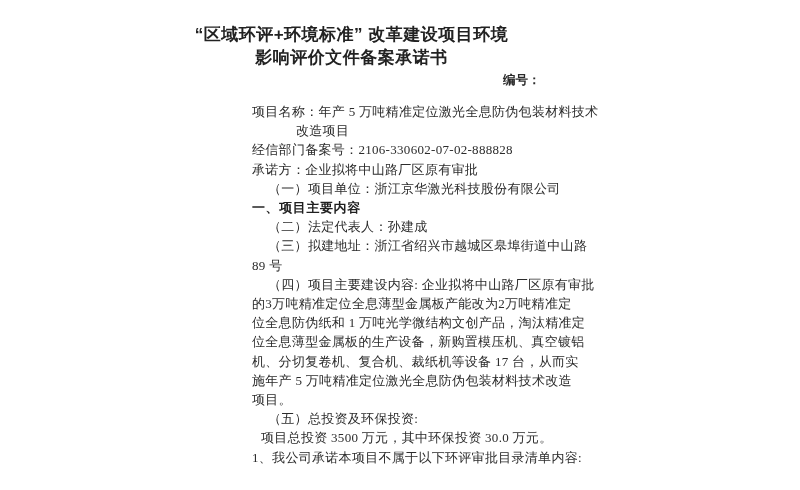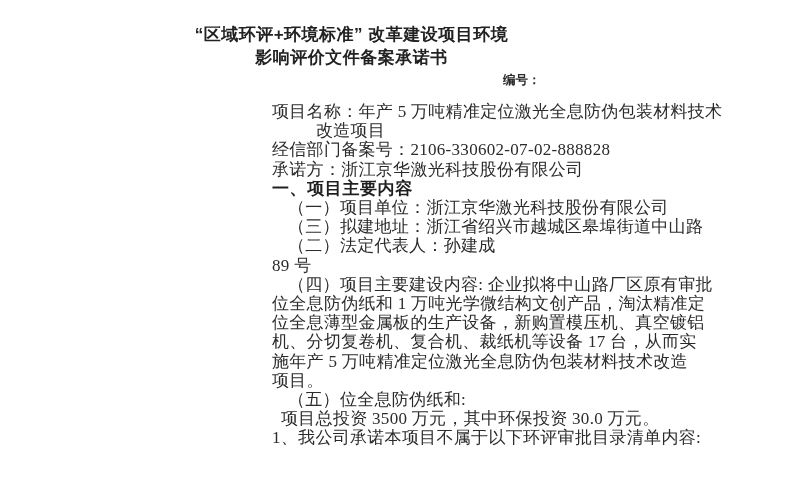--- a/index.html
+++ b/index.html
@@ -37,24 +37,23 @@
     font-weight: bold;
     font-size: 12.5px;
     color: #2b2b2b;
     margin-left: 48px;
   }
   .doc {
     position: absolute;
     top: 102px;
     left: 252px;
     width: 330px;
-    font-size: 17px;
+    font-size: 13px;
     line-height: 19.2px;
     letter-spacing: 0.3px;
-    margin-left: 20px;
   }
   .line {
     white-space: nowrap;
   }
   .i1 { padding-left: 16px; }      
   .iwrap { padding-left: 44px; }   
   .ihalf { padding-left: 9px; }    
   .h {
     font-family: "Liberation Sans", "DejaVu Sans", sans-serif;
     font-weight: bold;
@@ -71,32 +70,33 @@
     <div class="title-line">“区域环评+环境标准” 改革建设项目环境</div>
     <div class="title-line">影响评价文件备案承诺书</div>
   </div>
 
   <div class="serial">编号：</div>
 
   <div class="doc">
     <div class="line">项目名称：年产 5 万吨精准定位激光全息防伪包装材料技术</div>
     <div class="line iwrap">改造项目</div>
     <div class="line">经信部门备案号：2106-330602-07-02-888828</div>
-    <div class="line">承诺方：浙江京华激光科技股份有限公司</div>
+    <div class="line">承诺方：企业拟将中山路厂区原有审批</div>
 
+    <div class="line i1">（一）项目单位：浙江京华激光科技股份有限公司</div>
     <div class="line h">一、项目主要内容</div>
-    <div class="line i1">（一）项目单位：浙江京华激光科技股份有限公司</div>
+    <div class="line i1">（二）法定代表人：孙建成</div>
     <div class="line i1">（三）拟建地址：浙江省绍兴市越城区皋埠街道中山路</div>
-    <div class="line i1">（二）法定代表人：孙建成</div>
     <div class="line">89 号</div>
     <div class="line i1">（四）项目主要建设内容: 企业拟将中山路厂区原有审批</div>
+    <div class="line">的3万吨精准定位全息薄型金属板产能改为2万吨精准定</div>
     <div class="line">位全息防伪纸和 1 万吨光学微结构文创产品，淘汰精准定</div>
     <div class="line">位全息薄型金属板的生产设备，新购置模压机、真空镀铝</div>
     <div class="line">机、分切复卷机、复合机、裁纸机等设备 17 台，从而实</div>
     <div class="line">施年产 5 万吨精准定位激光全息防伪包装材料技术改造</div>
     <div class="line">项目。</div>
-    <div class="line i1">（五）位全息防伪纸和:</div>
+    <div class="line i1">（五）总投资及环保投资:</div>
     <div class="line ihalf">项目总投资 3500 万元，其中环保投资 30.0 万元。</div>
 
     <div class="line">1、我公司承诺本项目不属于以下环评审批目录清单内容:</div>
   </div>
 
 </div>
 
 </body></html>

